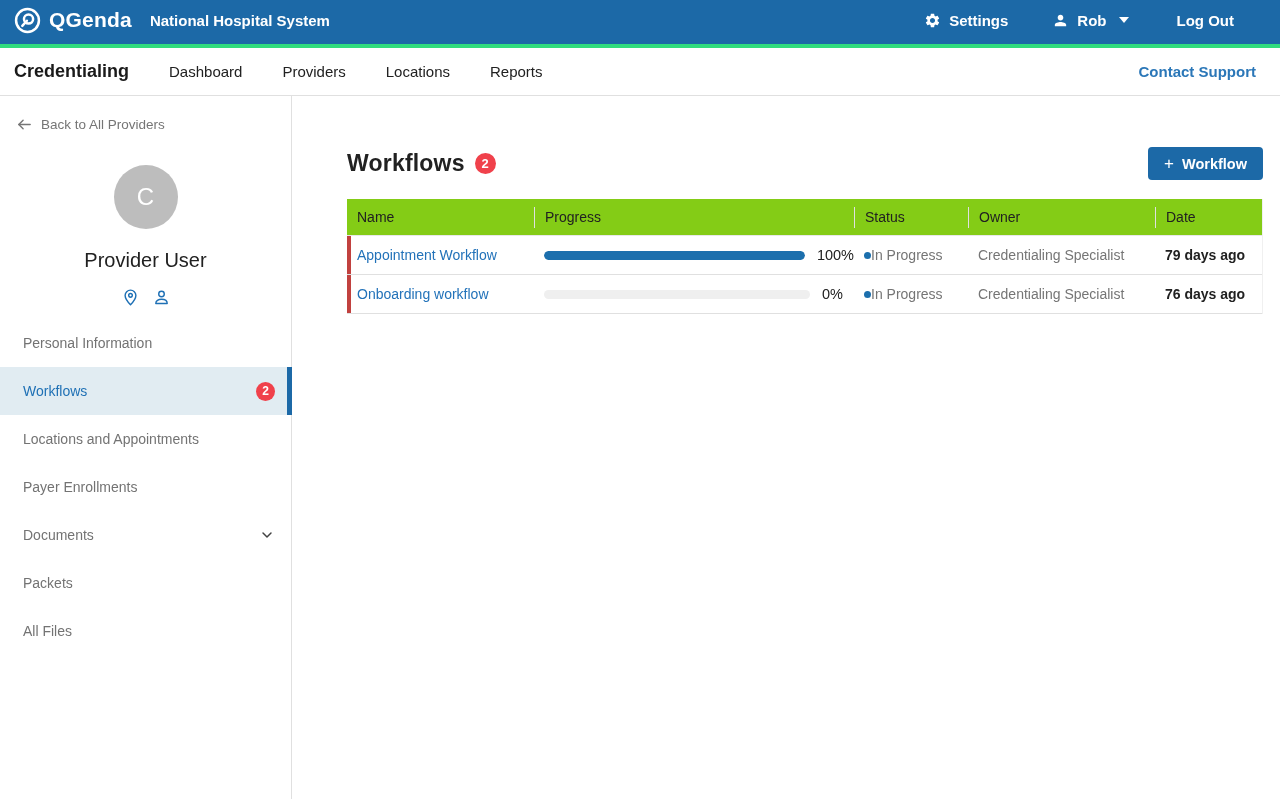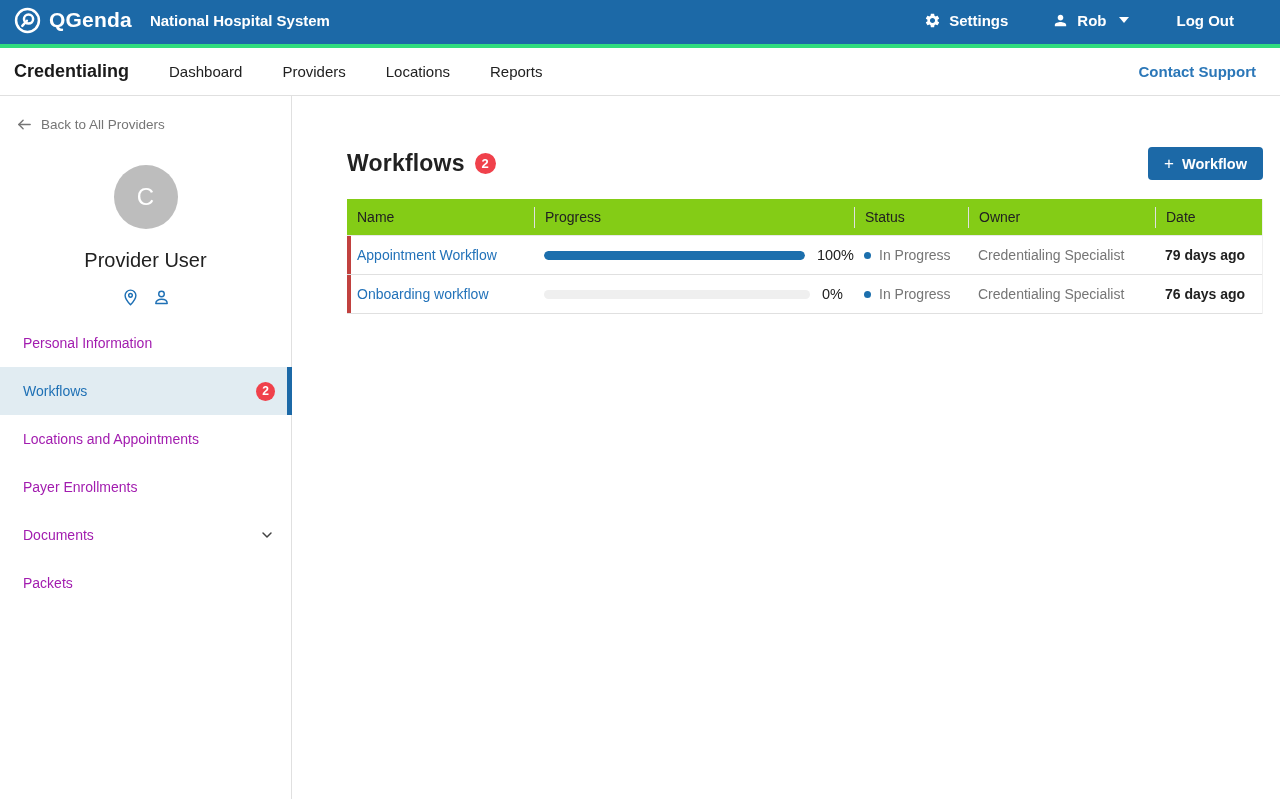--- a/index.html
+++ b/index.html
@@ -39,21 +39,21 @@
   .back-link { display: flex; align-items: center; gap: 8px; padding: 8px 16px;
     color: #757575; font-size: 13.5px; cursor: pointer; }
   .avatar { width: 64px; height: 64px; border-radius: 50%; background: #BDBDBD;
     color: #fff; font-size: 24px; display: flex; align-items: center;
     justify-content: center; margin: 24px auto 0; }
   .provider-name { text-align: center; font-size: 20px; color: #212121; margin-top: 20px; }
   .provider-icons { display: flex; justify-content: center; gap: 12px; margin: 16px 0 12px; }
   .provider-icons svg { cursor: pointer; }
   .menu { list-style: none; }
   .menu-item { height: 48px; display: flex; align-items: center; padding: 0 16px 0 23px;
-    font-size: 14px; color: #a21caf; cursor: pointer; position: relative; }
+    font-size: 14px; color: #737373; cursor: pointer; position: relative; }
   .menu-item.selected { background: #E1ECF2; color: #1E70B5; }
   .menu-item.selected::after { content: ""; position: absolute; right: -1px; top: 0;
     bottom: 0; width: 5px; background: #1C69A7; }
   .menu-badge { margin-left: auto; width: 19px; height: 19px; border-radius: 50%;
     background: #F0414B; color: #fff; font-size: 12px; font-weight: 700;
     display: flex; align-items: center; justify-content: center; }
   .menu-chevron { margin-left: auto; display: flex; align-items: center; }
   .page-title { font-size: 23px; font-weight: 700; color: #212121; letter-spacing: 0.2px; }
   .title-badge { width: 21px; height: 21px; border-radius: 50%; background: #F0414B;
     color: #fff; font-size: 13px; font-weight: 700; display: flex; align-items: center;
@@ -77,21 +77,21 @@
     border-bottom: 1px solid #E0E0E0; background: #fff; }
   .trow::before { content: ""; position: absolute; left: 0; top: 0; bottom: 0;
     width: 4px; background: #C1413F; }
   .td { padding-left: 10px; font-size: 14px; }
   .wf-link { color: #2272B9; cursor: pointer; margin-top: 48px; }
   .progress-cell { display: flex; align-items: center; }
   .progress-track { width: 266px; height: 9px; border-radius: 5px; background: #EFEFEF;
     overflow: hidden; }
   .progress-fill { height: 100%; border-radius: 5px; background: #1C6FAD; }
   .progress-pct { margin-left: 12px; font-size: 14.5px; color: #212121; }
-  .status-cell { display: flex; align-items: center; gap: 8px; color: #757575; }
+  .status-cell { display: flex; align-items: center; gap: 0; color: #757575; }
   .status-dot { width: 7px; height: 7px; border-radius: 50%; background: #1C6FAD; }
   .owner-cell { color: #757575; }
   .date-cell { color: #212121; font-weight: 700; }
 </style>
 </head>
 <body>
 
 <header class="topbar">
   <div class="logo-wrap">
     <span style="display:flex;">
@@ -189,20 +189,23 @@
         <span>Documents</span>
         <span class="menu-chevron">
           <svg width="16" height="16" viewBox="0 0 24 24" fill="none" stroke="#424242" stroke-width="2.2" stroke-linecap="round" stroke-linejoin="round">
             <polyline points="6 9 12 15 18 9"></polyline>
           </svg>
         </span>
       </li>
       <li class="menu-item">
         <span>Packets</span>
       </li>
+      <li class="menu-item">
+        <span>All Files</span>
+      </li>
     </ul>
   </aside>
 
   <main class="main">
     <div style="display:flex; align-items:center; padding: 51px 56px 0 55px;">
       <span class="page-title">Workflows</span>
       <span class="title-badge">2</span>
       <button class="add-btn">
         <span class="plus">+</span>
         <span>Workflow</span>

